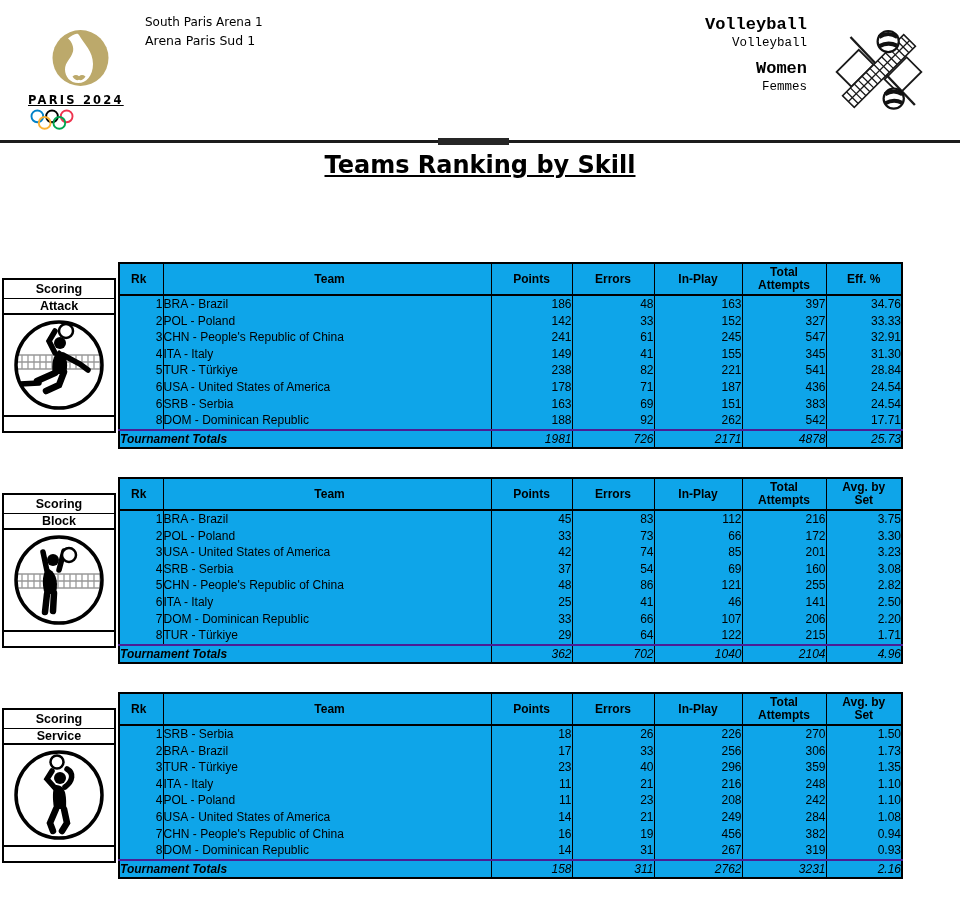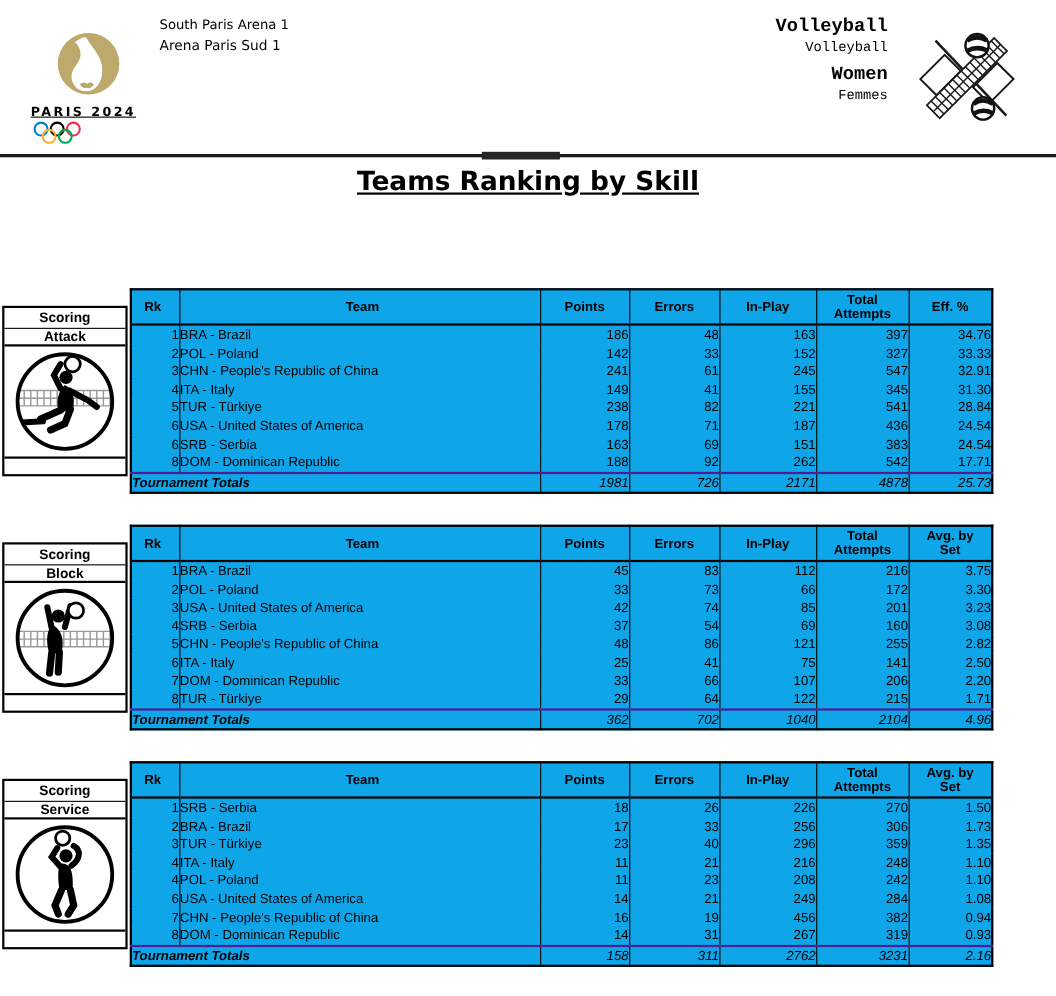--- a/index.html
+++ b/index.html
@@ -368,21 +368,21 @@
             <td class="c-err">86</td>
             <td class="c-inp">121</td>
             <td class="c-tot">255</td>
             <td class="c-eff">2.82</td>
           </tr>
           <tr>
             <td class="c-rk">6</td>
             <td class="c-team">ITA - Italy</td>
             <td class="c-pts">25</td>
             <td class="c-err">41</td>
-            <td class="c-inp">75</td>
+            <td class="c-inp">46</td>
             <td class="c-tot">141</td>
             <td class="c-eff">2.50</td>
           </tr>
           <tr>
             <td class="c-rk">7</td>
             <td class="c-team">DOM - Dominican Republic</td>
             <td class="c-pts">33</td>
             <td class="c-err">66</td>
             <td class="c-inp">107</td>
             <td class="c-tot">206</td>

